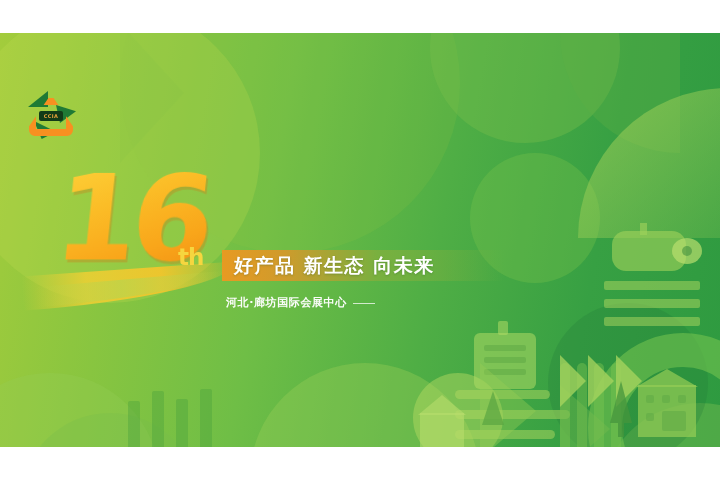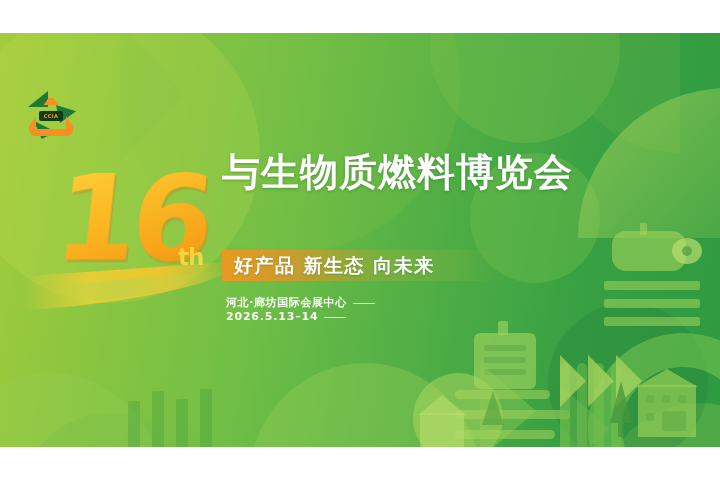--- a/index.html
+++ b/index.html
@@ -261,27 +261,23 @@
         <span>CCIA</span>
       </div>
     </div>
 
     <div id="num16">
       <div class="digits">16</div>
       <div class="th">th</div>
     </div>
 
     <div id="title">
-      <div class="line">与生物质燃料博览会</div>
     </div>
 
     <div id="slogan-band"></div>
     <div id="venue">
       <span>河北·廊坊国际会展中心</span><span class="dash"></span>
     </div>
 
     <div id="slogan">好产品 新生态 向未来</div>
-    <div id="dateline">
-      <span>2026.5.13–14</span><span class="dash"></span>
-    </div>
 
   </div>
 </div>
 
 </body></html>

